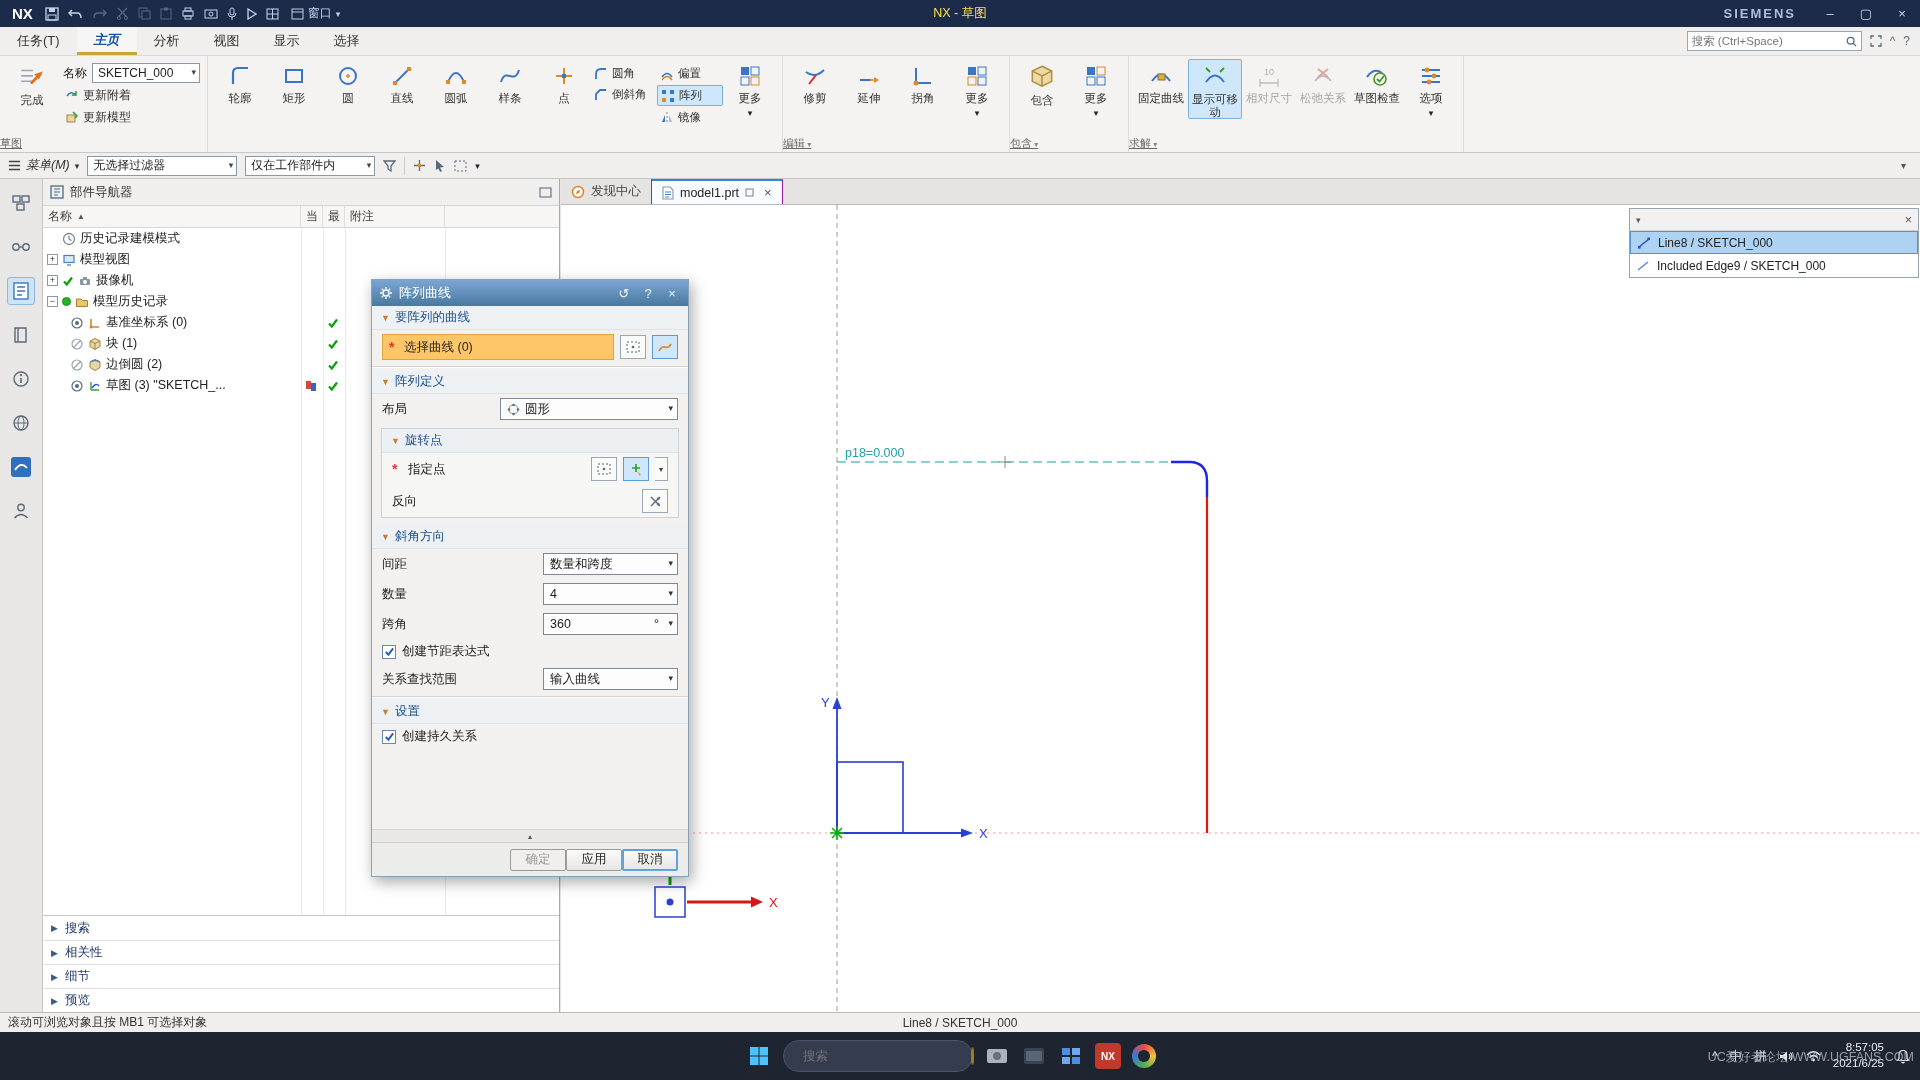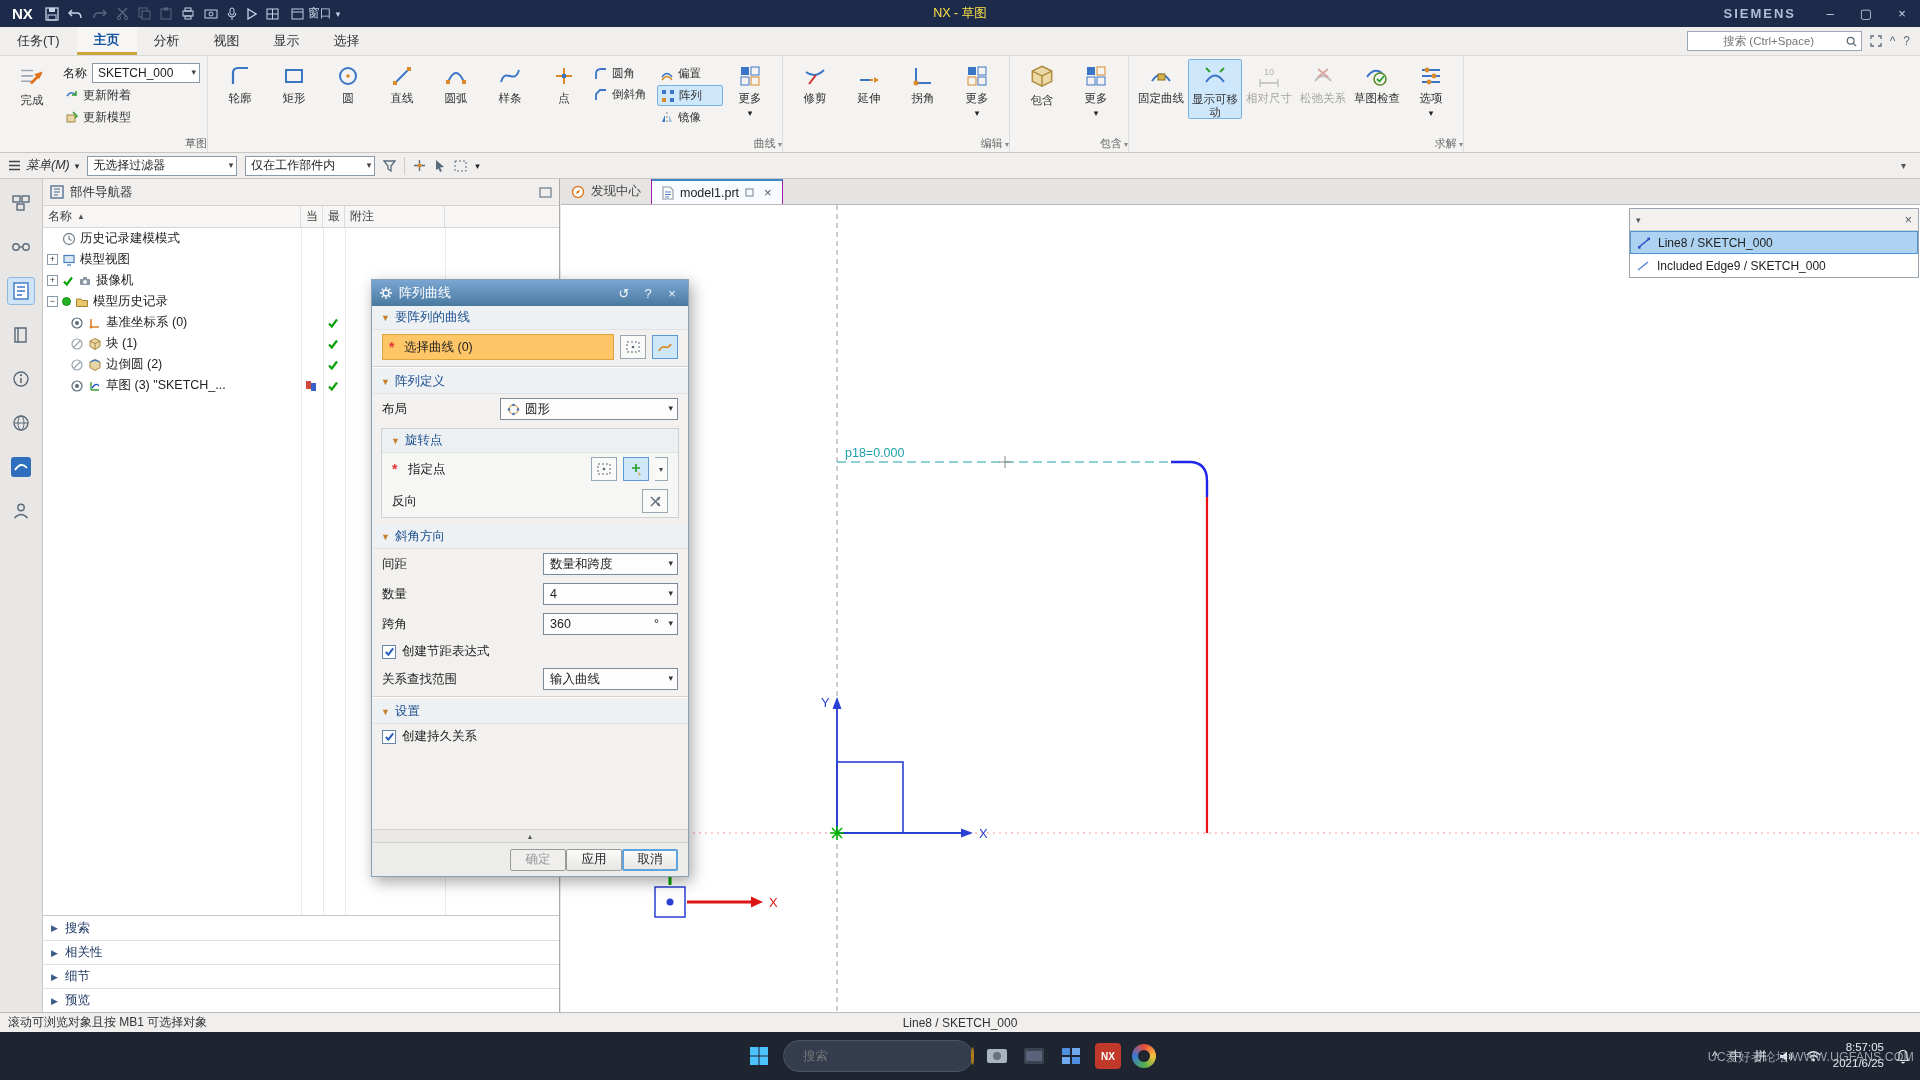--- a/index.html
+++ b/index.html
@@ -17,30 +17,30 @@
   .win-menu { display:flex; align-items:center; gap:4px; margin-left:12px; font-size:12px; color:#c2cee2; }
   .dd { font-size:9px; color:inherit; }
   #tb-title { position:absolute; left:0; right:0; text-align:center; font-size:12.5px; color:#fde047; pointer-events:none; }
   .tb-right { margin-left:auto; display:flex; align-items:center; height:100%; z-index:2; }
   .brand { letter-spacing:2px; color:#aebdd8; font-size:13px; font-weight:bold; margin-right:16px; }
   .winbtn { width:36px; height:100%; display:flex; align-items:center; justify-content:center; font-size:13px; color:#cdd8ea; }
 
   
   #tabrow { position:absolute; top:27px; left:0; right:0; height:29px; background:#f0efee; border-bottom:1px solid #dcdad8; display:flex; align-items:stretch; z-index:19; }
   .rtab { padding:0 17px; display:flex; align-items:center; color:#333; font-size:13px; }
-  .rtab.active { color:#14539e; font-weight:bold; border-bottom:3px solid #c9a63a; background:#f7f6f5; }
+  .rtab.active { color:#14539e; font-weight:bold; border-bottom:3px solid #c9a63a; background:#f7f6f5;font-style:italic; }
   .tabrow-right { margin-left:auto; display:flex; align-items:center; gap:8px; padding-right:10px; }
   .searchbox { display:flex; align-items:center; width:175px; height:20px; background:#fff; border:1px solid #9aa7b8; padding:0 4px; }
-  .searchbox input { border:none; outline:none; flex:1; font-size:11.5px; color:#444; font-family:inherit; background:transparent;text-align:center; }
+  .searchbox input { border:none; outline:none; flex:1; font-size:11.5px; color:#444; font-family:inherit; background:transparent; }
   .mini-ic { color:#5a6a7a; font-size:12px; display:flex; align-items:center; }
 
   
   #ribbon { position:absolute; top:56px; left:0; right:0; height:97px; background:#f4f3f1; border-bottom:1px solid #c9c7c5; display:flex; z-index:18; }
   .rgroup { position:relative; height:100%; padding:3px 5px 15px 5px; border-right:1px solid #ddd; display:flex; }
-  .rg-label { position:absolute; bottom:1px; left:0; right:0; text-align:right; font-size:11px; color:#6a6a6a; }
+  .rg-label { position:absolute; bottom:1px; left:0; right:0; text-align:left; font-size:11px; color:#6a6a6a;text-decoration:underline; }
   .rg-label.gl-dd:after { content:" ▾"; font-size:8px; color:#888; }
   .rg-body { display:flex; align-items:flex-start; }
   .bigbtn { width:54px; display:flex; flex-direction:column; align-items:center; padding-top:4px; gap:3px; }
   .bigbtn .blabel { font-size:11.5px; color:#333; text-align:center; line-height:1.1; }
   .bigbtn.hl { background:#cfe7fb; border:1px solid #7ab0de; border-radius:2px; }
   .bigbtn.dis { opacity:.42; }
   .stackcol { display:flex; flex-direction:column; justify-content:flex-start; gap:2px; padding-top:5px; width:66px; }
   .stackitem { display:flex; align-items:center; gap:4px; font-size:11.5px; color:#333; padding:2px 3px; }
   .stackitem.hl { background:#cfe7fb; border:1px solid #7ab0de; border-radius:2px; }
   .sketchcol { display:flex; flex-direction:column; gap:3px; padding:4px 2px 0 4px; }
@@ -393,21 +393,20 @@
           <svg width="26" height="26" viewBox="0 0 26 26">
               <rect x="4" y="4" width="8" height="8" fill="#3b76c6"></rect>
               <rect x="14" y="4" width="8" height="8" fill="none" stroke="#3b76c6"></rect>
               <rect x="4" y="14" width="8" height="8" fill="none" stroke="#3b76c6"></rect>
               <rect x="14" y="14" width="8" height="8" fill="none" stroke="#d98b2b"></rect>
             </svg>
           <span class="blabel">更多</span>
           <span class="dd">▾</span>
         </div>
       </div>
-      <div class="rg-label gl-dd">曲线</div>
     </div>
 
     <div class="rgroup">
       <div class="rg-body">
         <div class="bigbtn">
           <svg width="26" height="26" viewBox="0 0 26 26">
               <path d="M4 9 Q13 16 22 7" fill="none" stroke="#3b76c6" stroke-width="2"></path>
               <path d="M7 21 L14 12" stroke="#d03030" stroke-width="2"></path>
             </svg>
           <span class="blabel">修剪</span>

